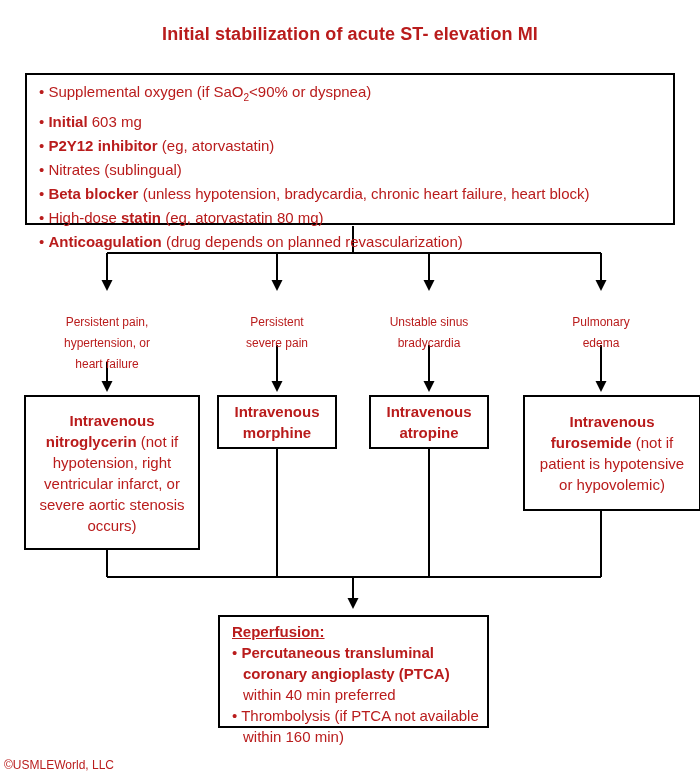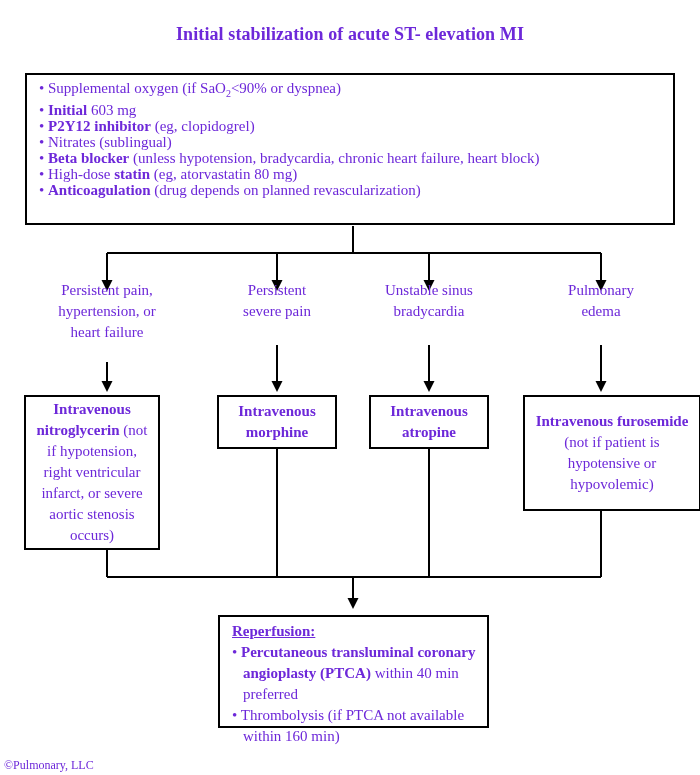--- a/index.html
+++ b/index.html
@@ -1,46 +1,46 @@
 <!DOCTYPE html>
 <html><head>
 <meta charset="utf-8">
 <style>
   html,body { margin:0; padding:0; background:#ffffff; }
   .canvas {
     position:relative; width:700px; height:775px; background:#ffffff;
-    font-family:Liberation Serif, serif; color:#6d28d9;
+    font-family:Liberation Sans, sans-serif; color:#b91c1c;
     overflow:hidden;
   }
   .connectors { position:absolute; left:0; top:0; width:700px; height:775px; pointer-events:none; }
   .title {
     position:absolute; left:0; top:24px; width:700px;
     text-align:center; font-size:18px; font-weight:bold; letter-spacing:0.1px;
   }
   .top-box {
     position:absolute; left:25px; top:73px; width:650px; height:152px;
     border:2.5px solid #000; box-sizing:border-box;
-    padding:5px 10px 0 12px; font-size:15px; line-height:16px;
+    padding:5px 10px 0 12px; font-size:15px; line-height:24px;
   }
   .top-box .line { white-space:nowrap; }
   .cond-label {
-    position:absolute; top:280px; text-align:center;
-    font-size:15px; line-height:21px; white-space:pre-line;
+    position:absolute; top:312px; text-align:center;
+    font-size:12px; line-height:21px; white-space:pre-line;
   }
   .cl-1 { left:17px;  width:180px; }
   .cl-2 { left:207px; width:140px; }
   .cl-3 { left:349px; width:160px; }
   .cl-4 { left:531px; width:140px; }
   .tbox {
     position:absolute; top:395px; border:2.5px solid #000; box-sizing:border-box;
     display:flex; align-items:center; justify-content:center;
     font-size:15px; line-height:21px; text-align:center;
   }
   .tbox-text { padding:1px 7px; }
-  .tb-1 { left:24px;  width:136px; height:155px; }
+  .tb-1 { left:24px;  width:176px; height:155px; }
   .tb-2 { left:217px; width:120px; height:54px; }
   .tb-3 { left:369px; width:120px; height:54px; }
   .tb-4 { left:523px; width:178px; height:116px; }
   .reperfusion-box {
     position:absolute; left:218px; top:615px; width:271px; height:113px;
     border:2.5px solid #000; box-sizing:border-box;
     padding:4px 8px 0 12px; font-size:15px; line-height:21px; text-align:left;
   }
   .reperfusion-box .bullet-line { padding-left:11px; text-indent:-11px; }
   .copyright {
@@ -77,21 +77,21 @@
       <polygon points="347.5,598 358.5,598 353,609"></polygon>
     </g>
   </svg>
 
   <div class="title">Initial stabilization of acute ST- elevation MI</div>
 
   <div class="top-box">
     <div>
         <div class="line"><span>• Supplemental oxygen (if SaO</span><span class="sub">2</span><span>&lt;90% or dyspnea)</span></div>
         <div class="line"><span>• </span><span class="b">Initial</span><span> 603 mg</span></div>
-        <div class="line"><span>• </span><span class="b">P2Y12 inhibitor</span><span> (eg, clopidogrel)</span></div>
+        <div class="line"><span>• </span><span class="b">P2Y12 inhibitor</span><span> (eg, atorvastatin)</span></div>
         <div class="line"><span>• Nitrates (sublingual)</span></div>
         <div class="line"><span>• </span><span class="b">Beta blocker</span><span> (unless hypotension, bradycardia, chronic heart failure, heart block)</span></div>
         <div class="line"><span>• High-dose </span><span class="b">statin</span><span> (eg, atorvastatin 80 mg)</span></div>
         <div class="line"><span>• </span><span class="b">Anticoagulation</span><span> (drug depends on planned revascularization)</span></div>
       </div>
   </div>
 
   <div class="cond-label cl-1">Persistent pain,
 hypertension, or
 heart failure</div>
@@ -116,15 +116,15 @@
   </div>
 
   <div class="reperfusion-box">
     <div><span class="b u">Reperfusion:</span></div>
     <div>
         <div class="bullet-line"><span>• </span><span class="b">Percutaneous transluminal coronary angioplasty (PTCA)</span><span> within 40 min preferred</span></div>
         <div class="bullet-line"><span>• Thrombolysis (if PTCA not available within 160 min)</span></div>
       </div>
   </div>
 
-  <div class="copyright">©Pulmonary, LLC</div>
+  <div class="copyright">©USMLEWorld, LLC</div>
 
 </div>
 
 </body></html>

